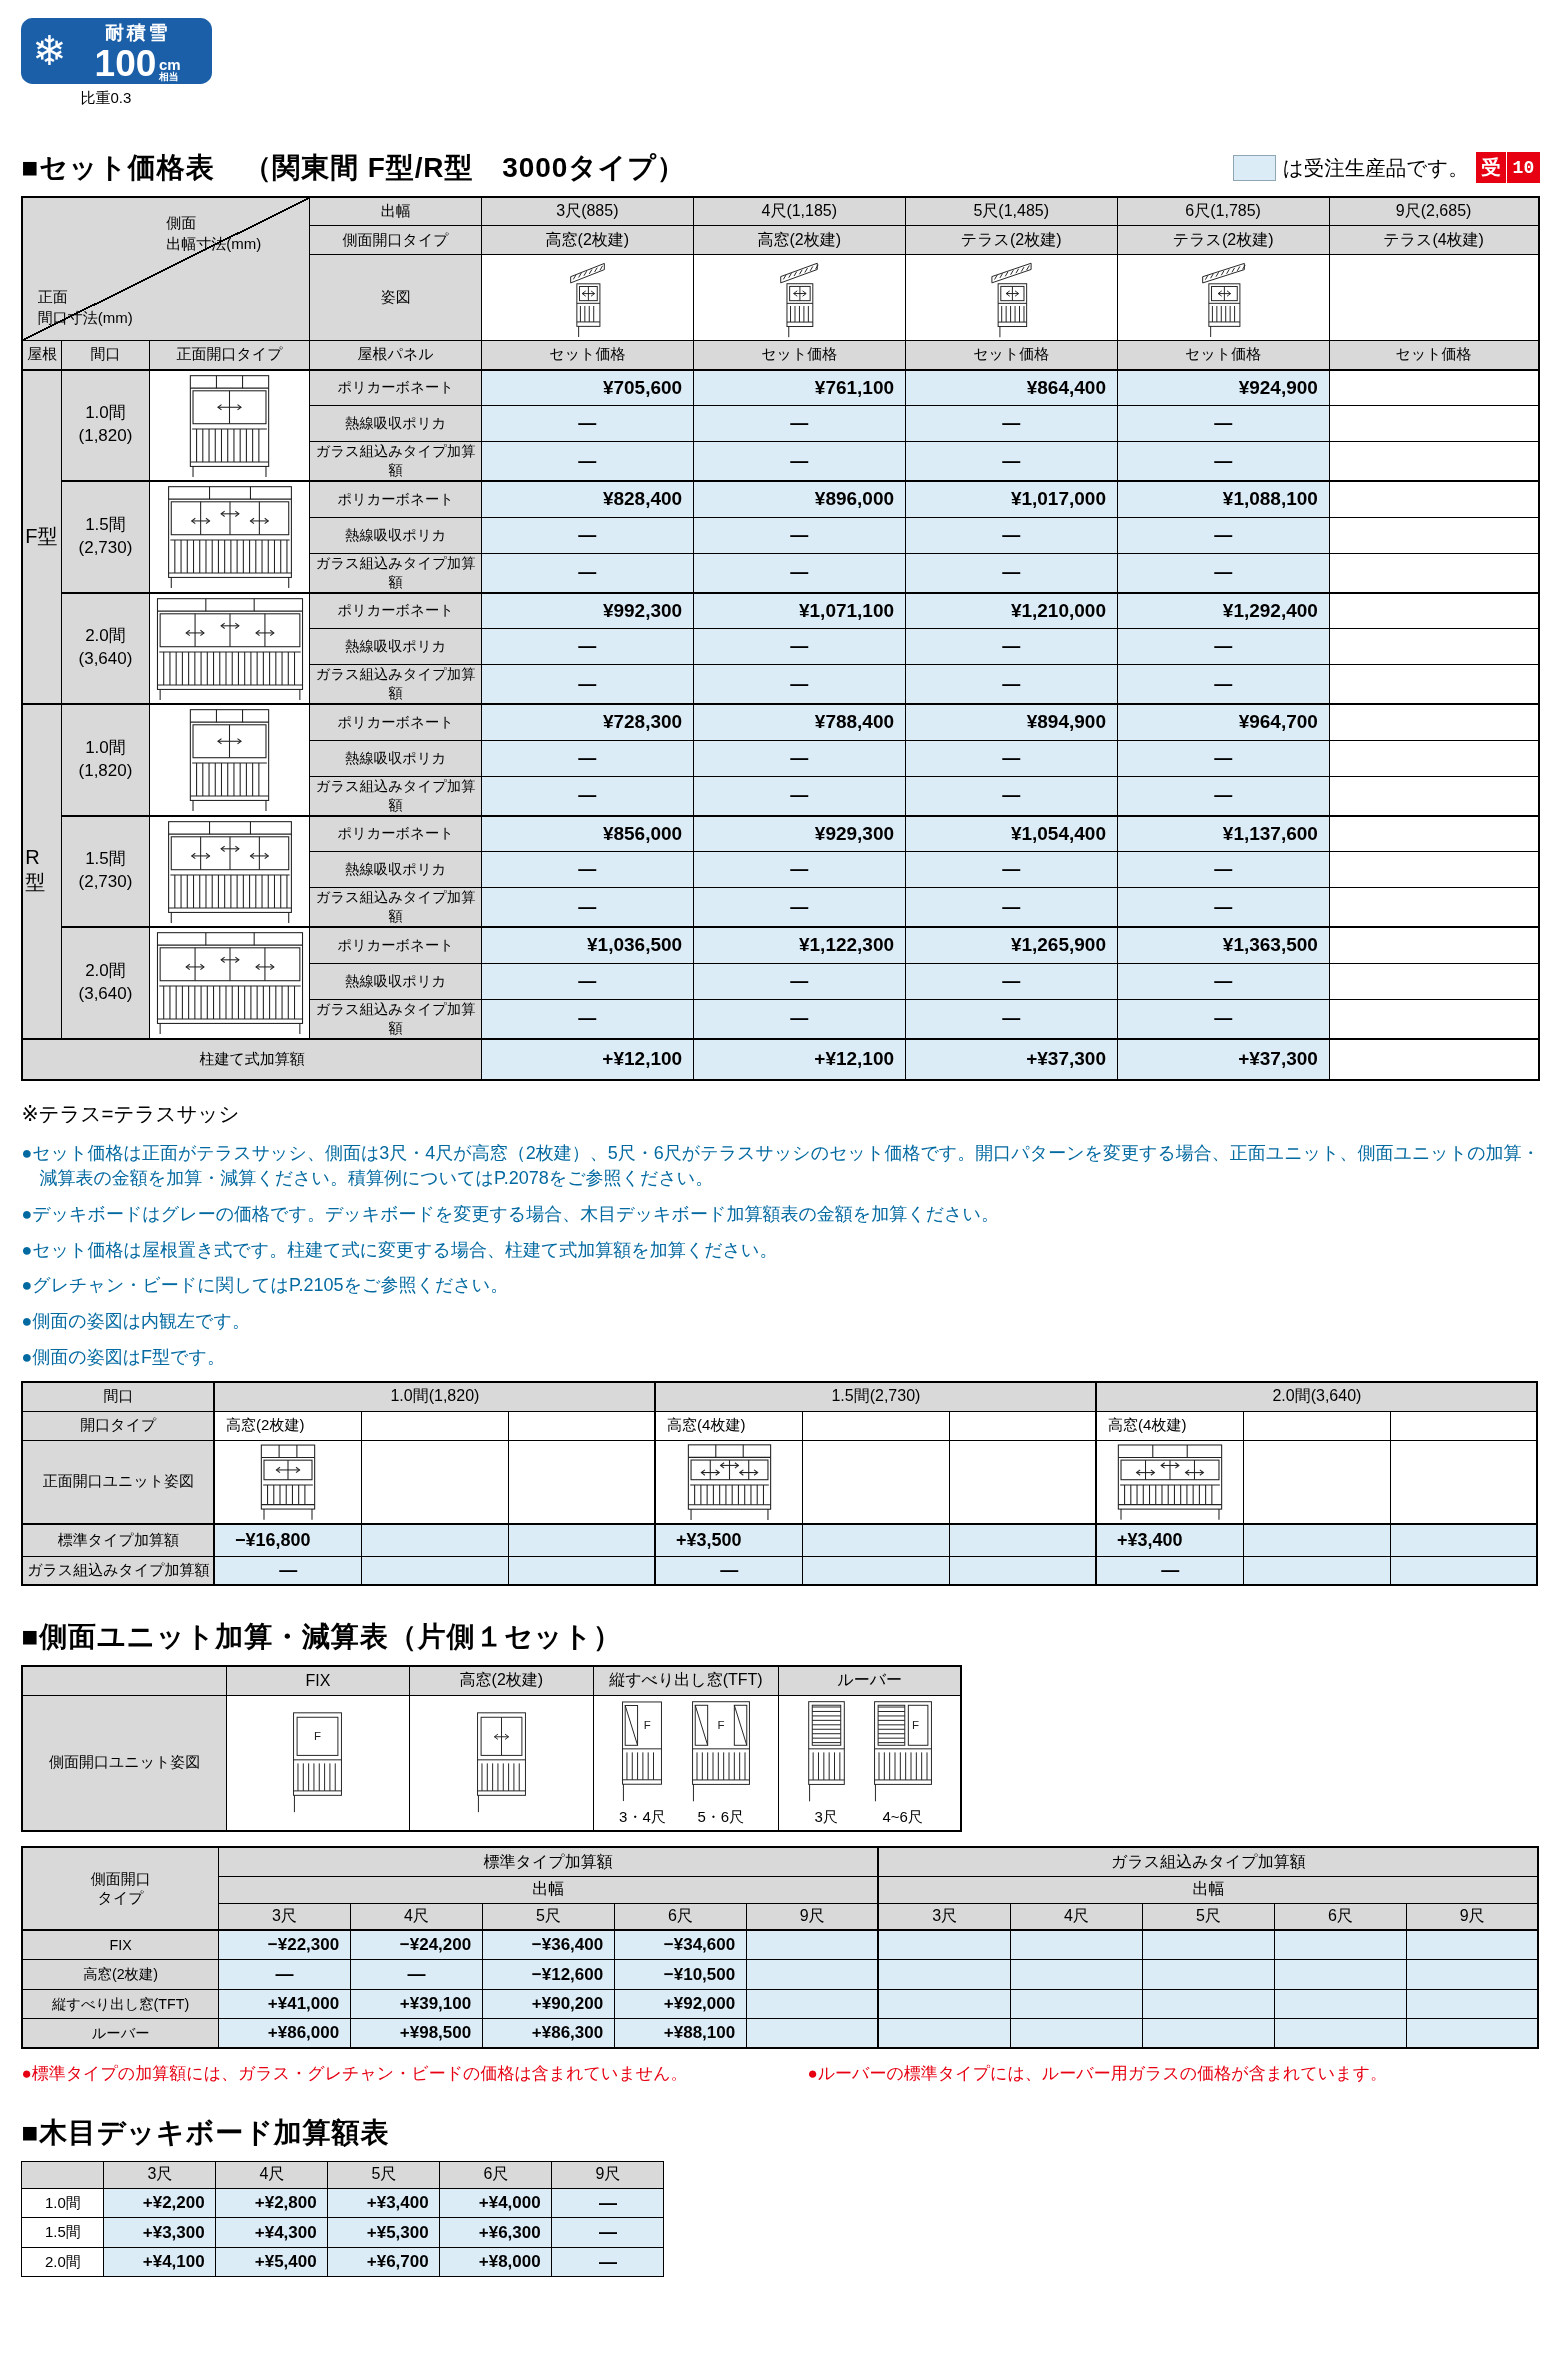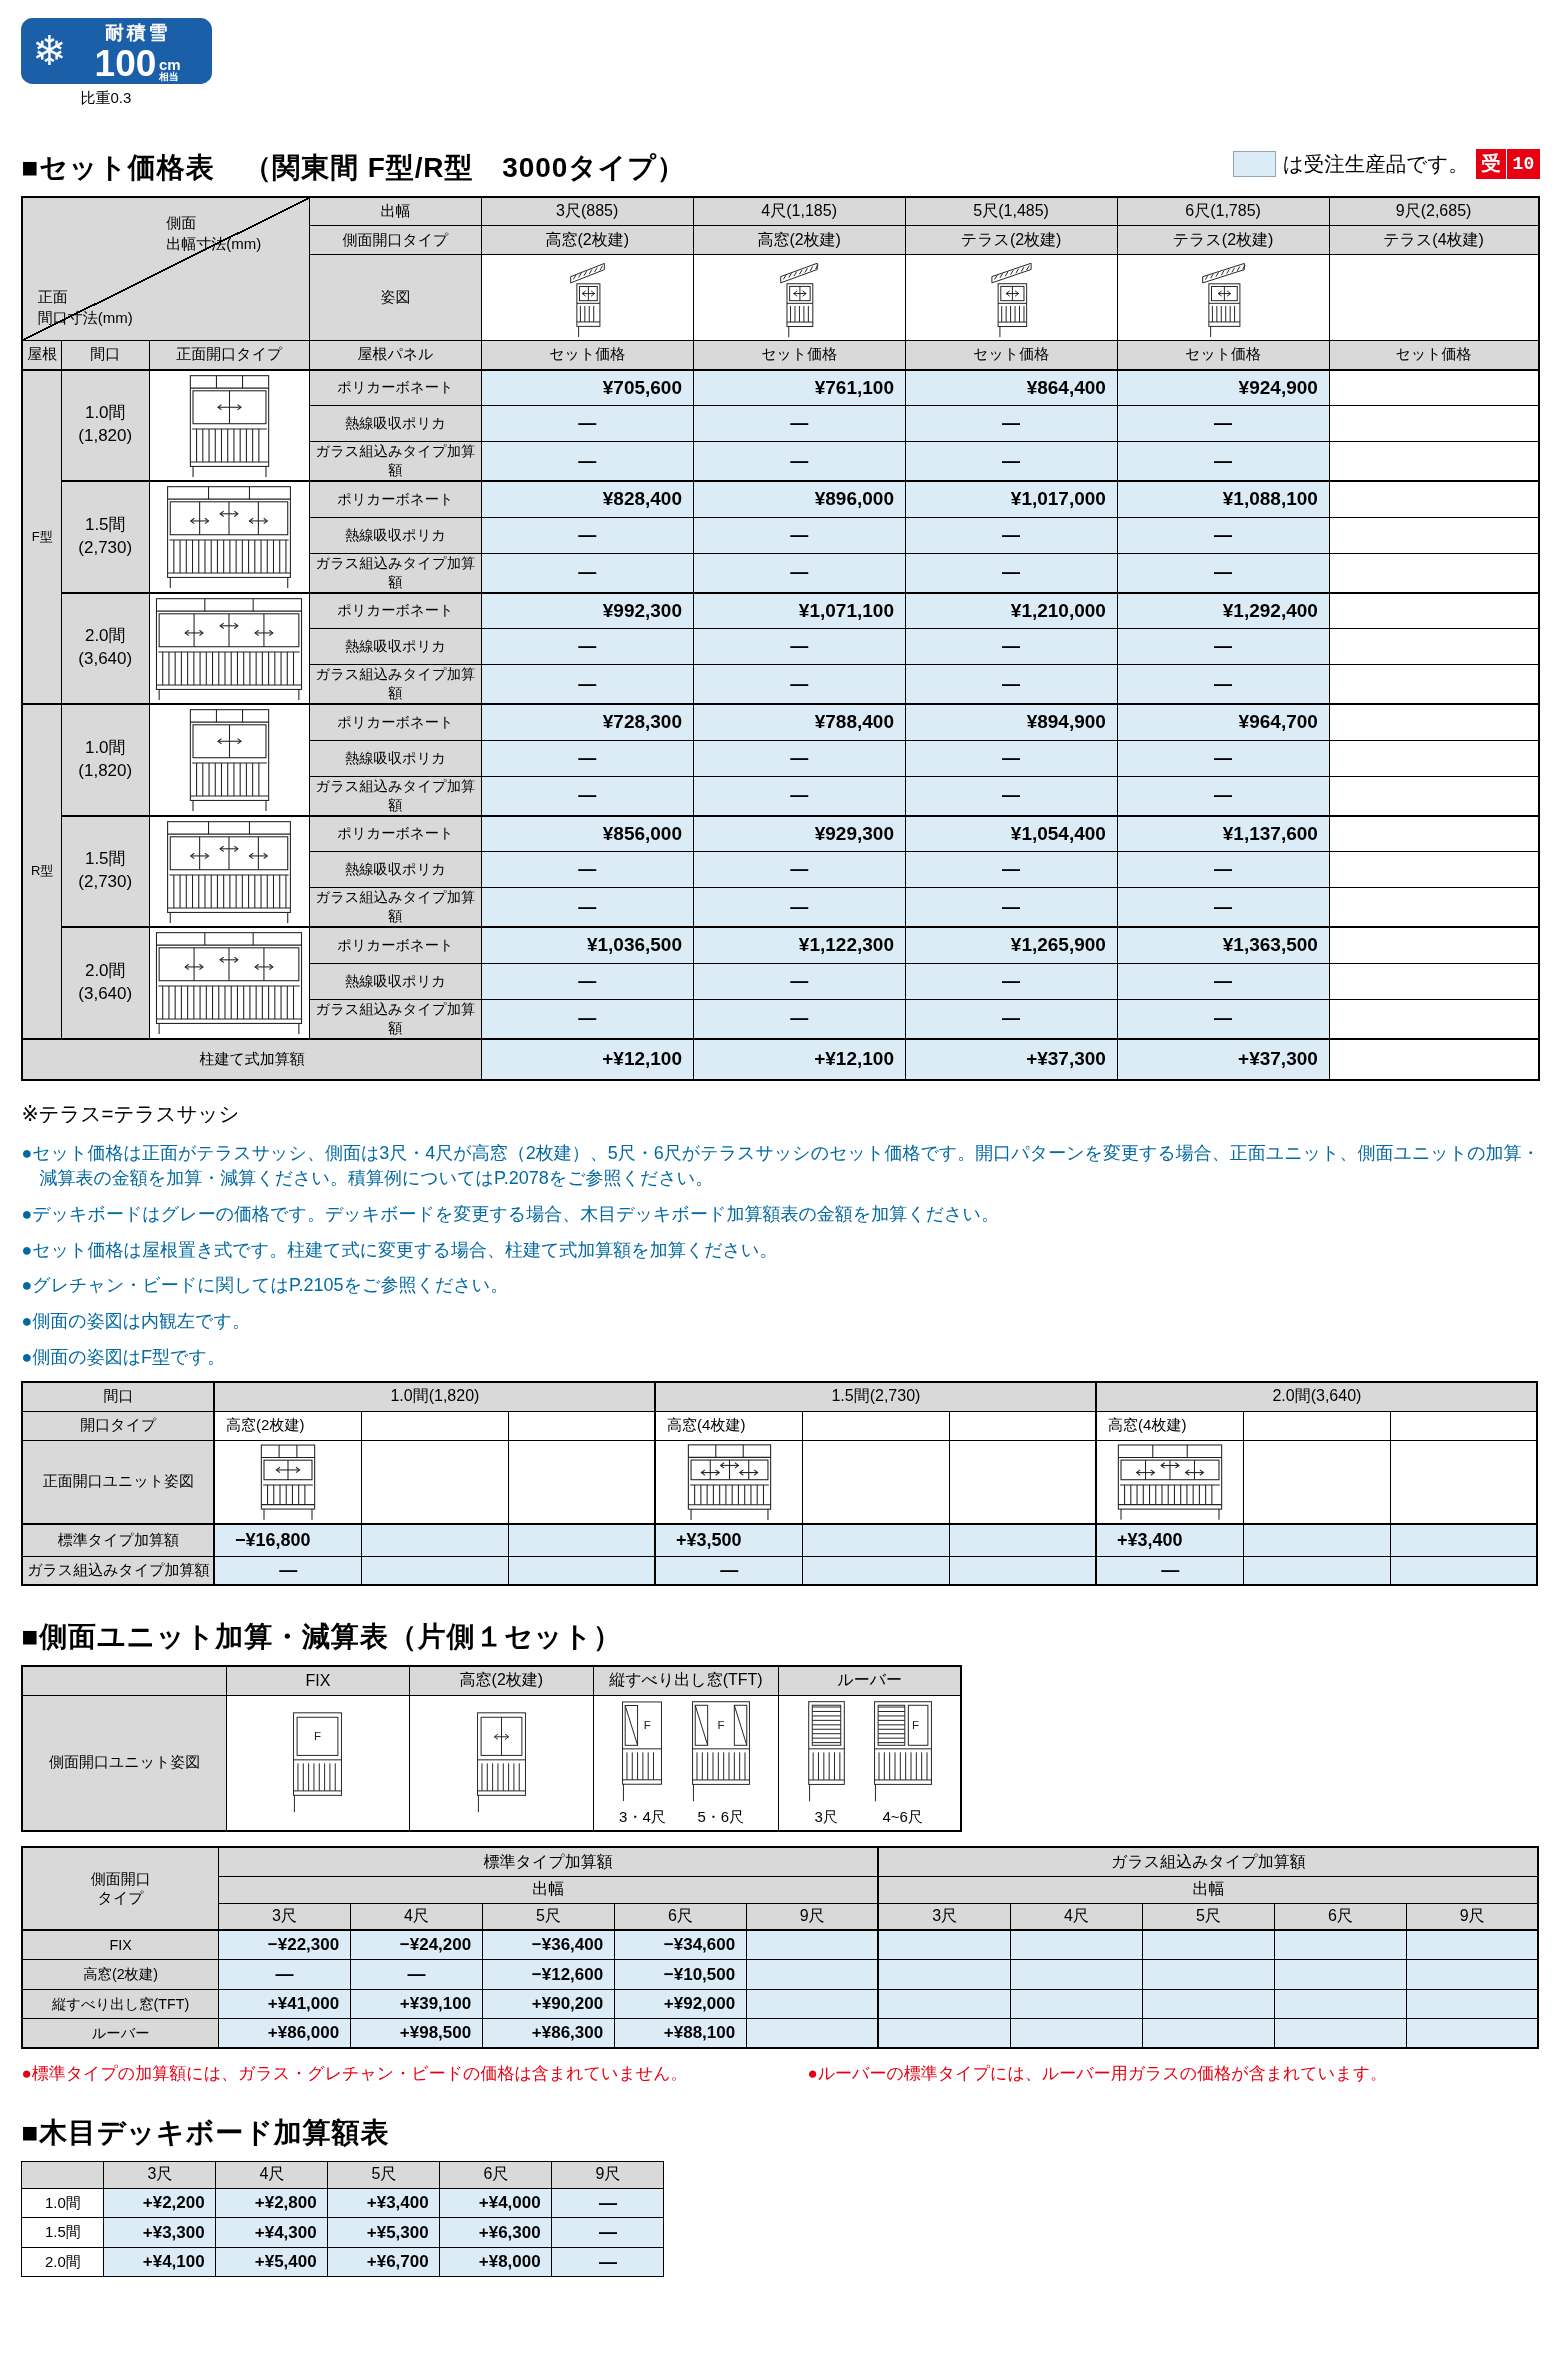--- a/index.html
+++ b/index.html
@@ -13,21 +13,21 @@
   .snow-right{flex:1;text-align:center;}
   .snow-label{font-size:19px;font-weight:bold;letter-spacing:2.7px;}
   .snow-vrow{display:flex;align-items:flex-end;justify-content:center;line-height:.95;}
   .snow-value{font-size:37px;font-weight:bold;}
   .snow-unit{display:flex;flex-direction:column;align-items:flex-start;margin-left:2.7px;font-weight:bold;}
   .snow-unit .u1{font-size:15px;}
   .snow-unit .u2{font-size:9.8px;}
   .snow-sub{font-size:15px;margin:4.5px 0 0 59px;}
 
   
-  .sec-head{display:flex;justify-content:space-between;align-items:flex-start;margin-top:41px;}
+  .sec-head{display:flex;justify-content:space-between;align-items:center;margin-top:41px;}
   .sec-title{font-size:28px;font-weight:bold;letter-spacing:0.9px;}
   .sec-head2{margin-top:25px;}
   .legend{display:flex;align-items:center;gap:7.1px;}
   .legend-swatch{width:41px;height:24px;background:#dcecf7;border:0.9px solid #8fa6b5;display:inline-block;}
   .legend-text{font-size:20.5px;}
   .order-badge{display:inline-flex;align-items:stretch;background:#e60012;color:#fff;font-weight:bold;}
   .order-badge .k{padding:1.8px 5.4px;border-right:1.8px solid #fff;display:flex;align-items:center;}
   .order-badge .n{padding:1.8px 5.4px;display:flex;align-items:center;font-family:Liberation Mono, monospace;}
   .order-badge.small .k{font-size:19.6px;}
   .order-badge.small .n{font-size:18px;}
@@ -38,21 +38,21 @@
   table.t{border:2.7px solid #000;}
   .gray{background:#d9d9da;}
   .blue{background:#dcecf7;}
   .white{background:#fff;}
   .lab{text-align:center;font-size:15px;}
   .hd{text-align:center;font-size:16px;}
   .price{text-align:right;font-weight:bold;font-size:19px;padding-right:10.7px !important;}
   .val-l{text-align:left;font-weight:bold;font-size:18px;padding-left:19.6px !important;}
   .dash{text-align:center;font-weight:bold;font-size:18px;}
   .plabel{font-size:14.3px;text-align:center;margin-top:10px;}
-  .roofcell{font-size:13px;text-align:center;}
+  .roofcell{font-size:20px;}
   .spancell{font-size:17px;text-align:center;line-height:1.35;}
   .figcell{text-align:center;vertical-align:middle;background:#fff;}
   .vb{border-left:1.8px solid #000 !important;}
   .gl{border-left:2.7px solid #000 !important;}
   tr.gsep td{border-top:2.7px solid #000;}
   .typ{font-size:15px;text-align:left;padding-left:10.7px !important;}
 
   
   .corner{position:relative;background:#d9d9da;padding:0 !important;}
   .corner .diag{position:absolute;inset:0;

